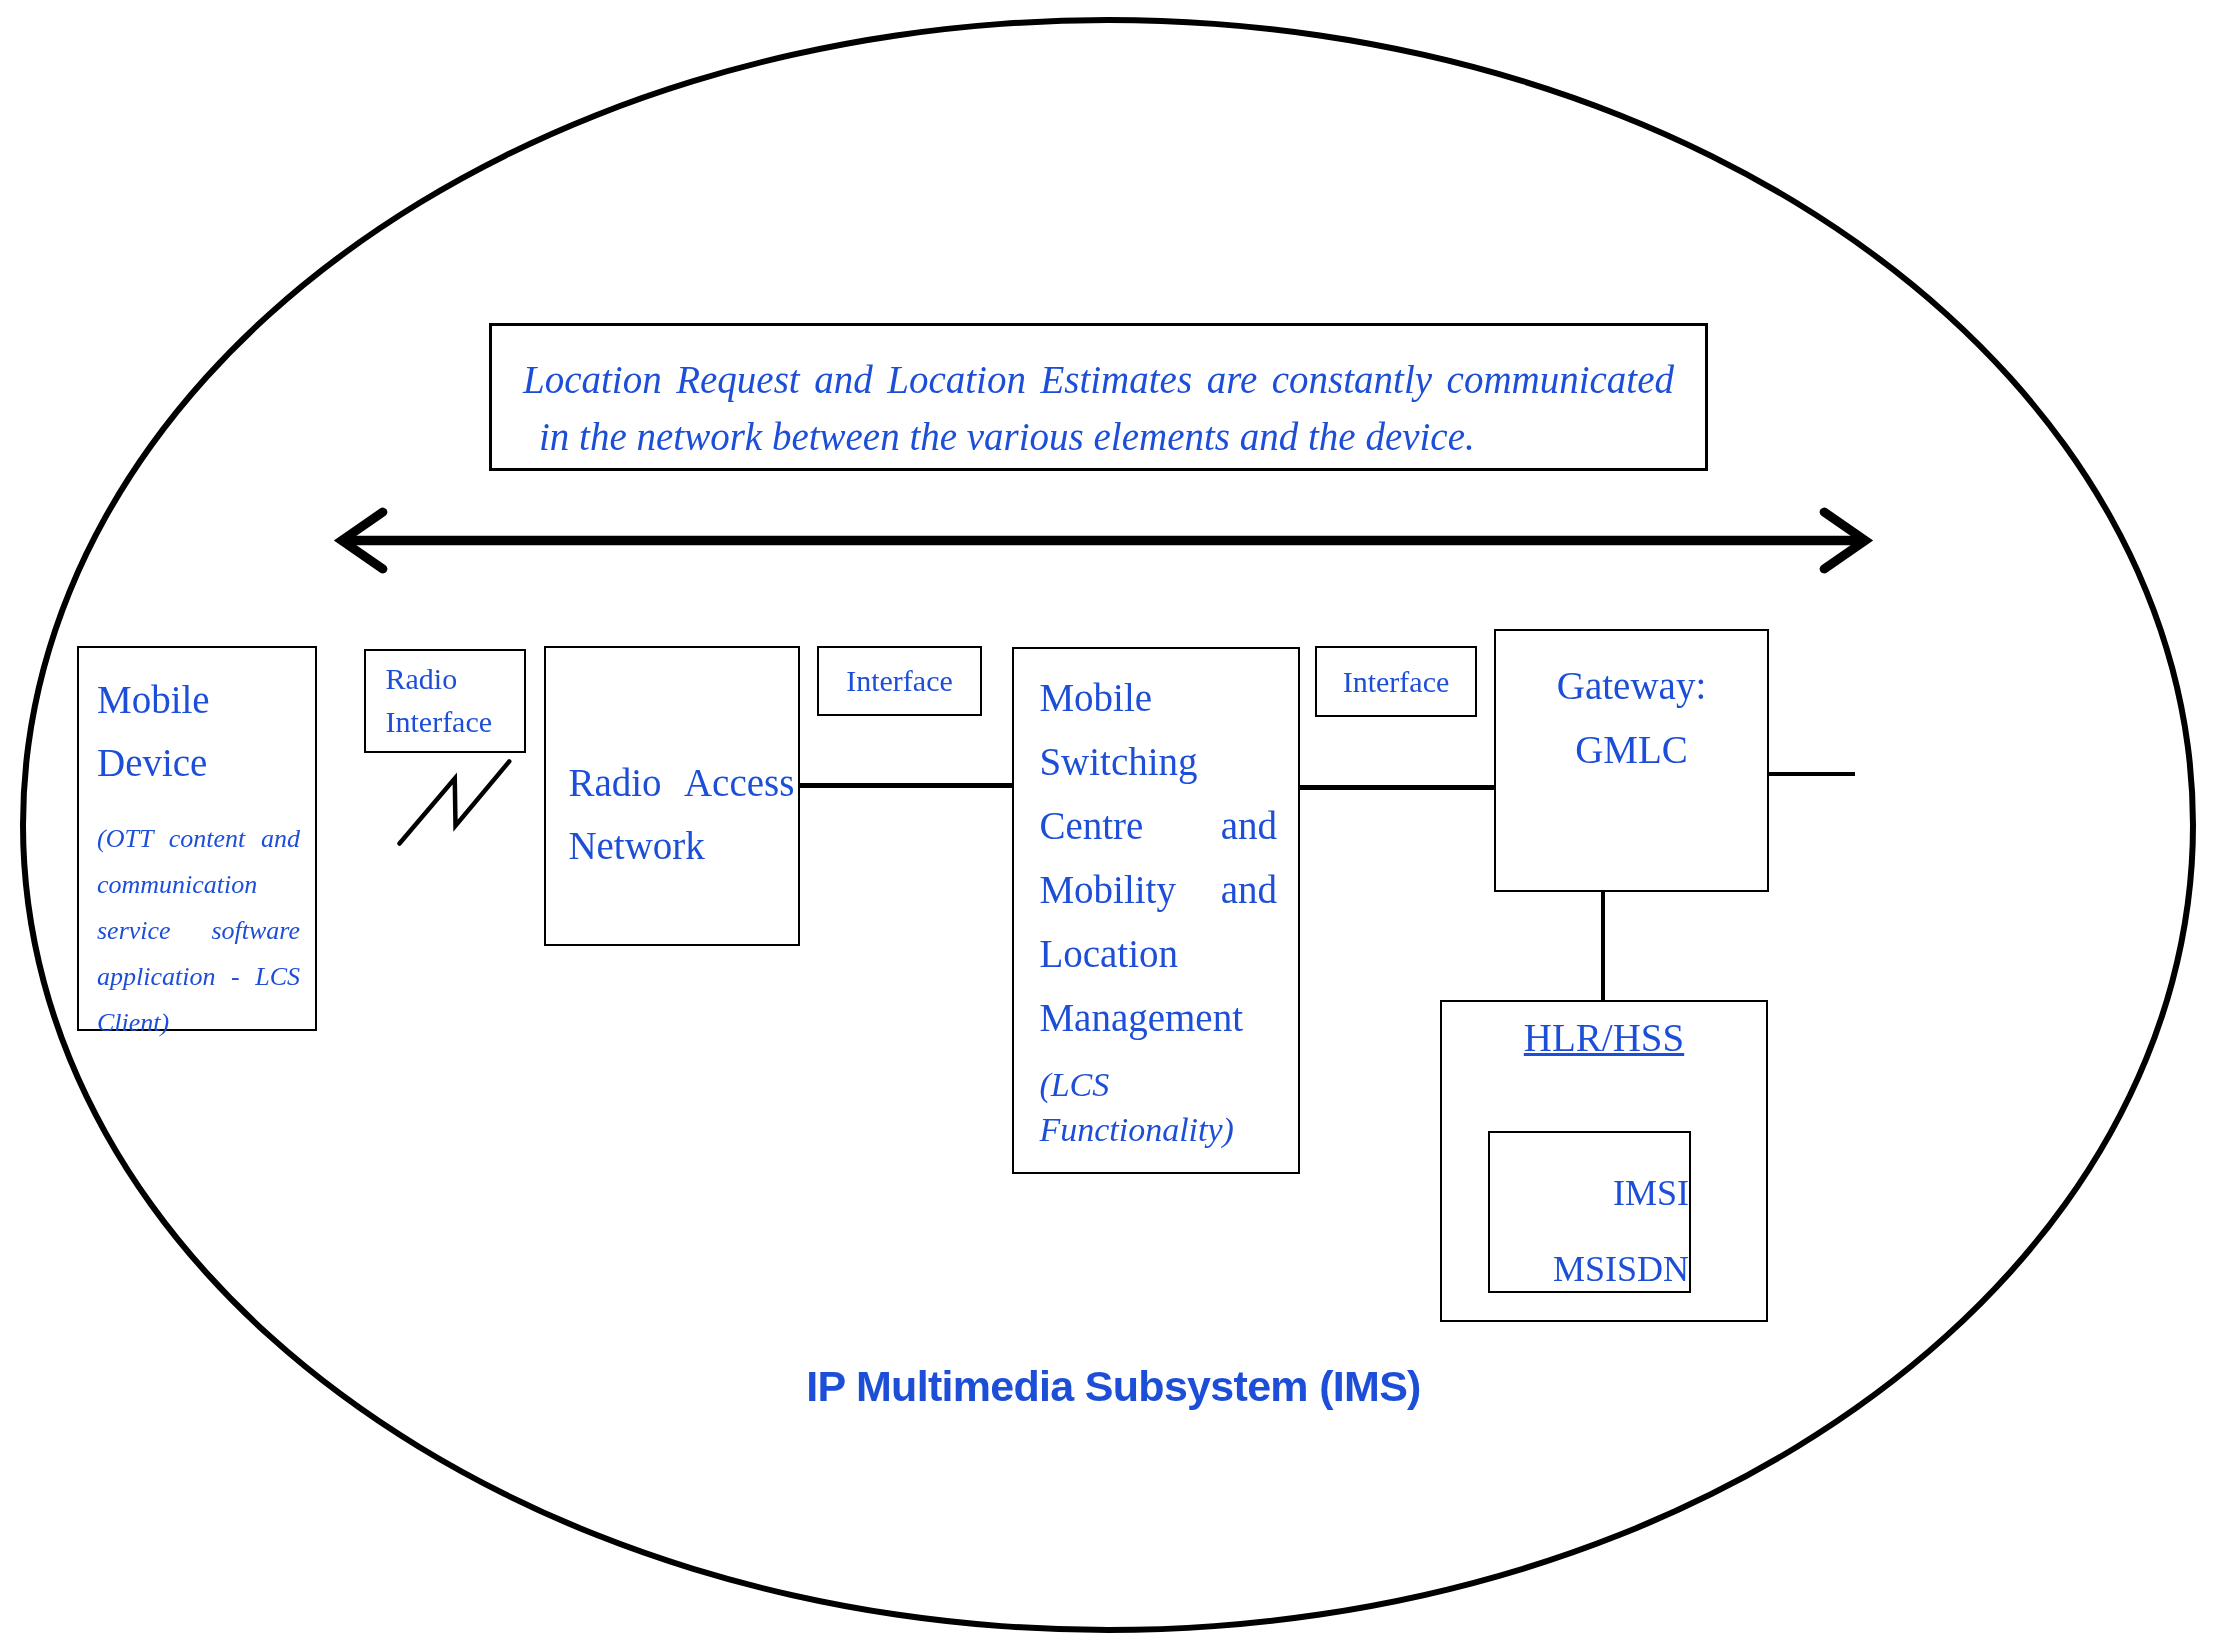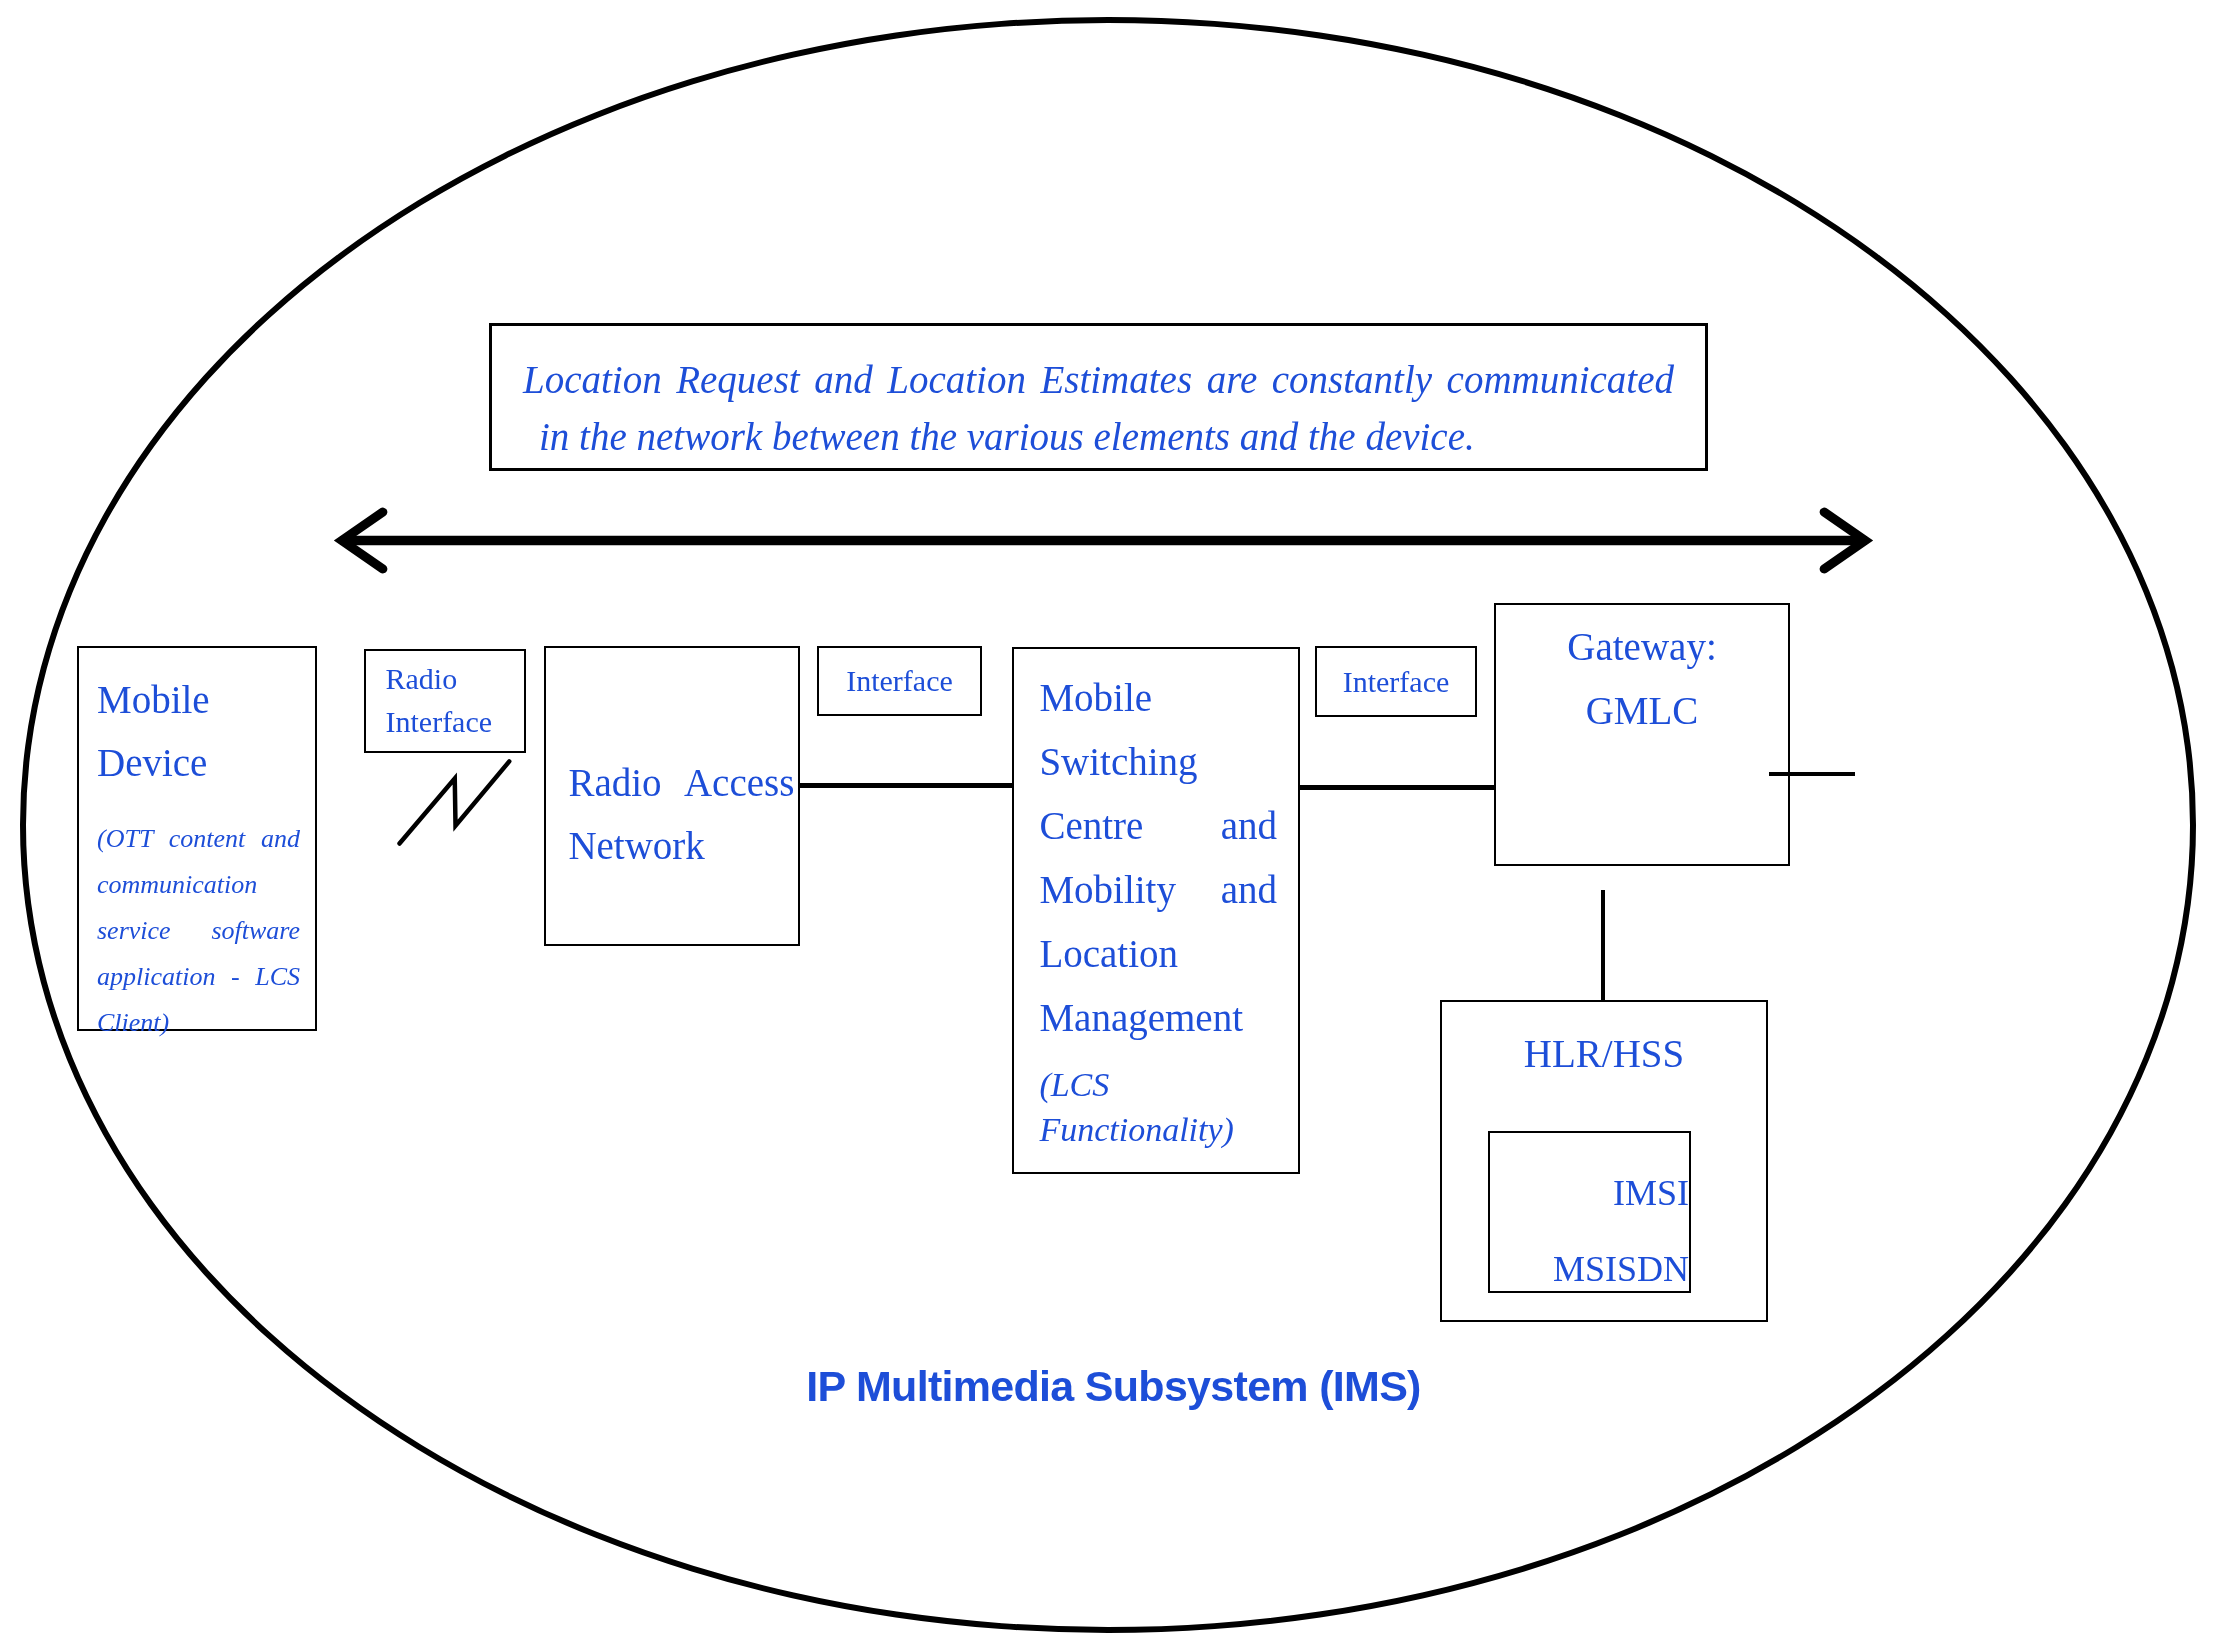--- a/index.html
+++ b/index.html
@@ -25,26 +25,26 @@
   #radio-interface-box{left:364px;top:649px;width:162px;height:104px;padding:6px 0 0 19.5px;font-size:30px;line-height:43px;}
   #lightning{left:382px;top:745px;width:150px;height:112px;}
   #ran-box{left:544px;top:646px;width:256px;height:300px;padding:103px 4.5px 0 22.4px;font-size:39px;line-height:63px;}
   #ran-box .wrapjustify{width:226px;text-align:justify;}
   .iface{display:flex;align-items:center;justify-content:center;font-size:30px;}
   #interface-box-1{left:817px;top:646px;width:165px;height:70px;}
   #interface-box-2{left:1315px;top:646px;width:162px;height:71px;}
   #msc-box{left:1012px;top:647px;width:288px;height:527px;padding:16.5px 21px 0 25.4px;font-size:39px;line-height:64px;}
   #msc-box .wrapjustify{text-align:justify;}
   #msc-box .sub{margin-top:12px;font-style:italic;font-size:34px;line-height:45px;}
-  #gateway-box{left:1494px;top:603px;width:296px;height:263px;padding-top:10px;text-align:center;font-size:39px;line-height:64px;}
+  #gateway-box{left:1494px;top:629px;width:275px;height:263px;padding-top:23px;text-align:center;font-size:39px;line-height:64px;}
   #external-lcs-ellipse{left:1853px;top:633px;width:275px;height:242px;border:2.2px solid #000;border-radius:50%;
     display:flex;flex-direction:column;align-items:center;justify-content:center;
     font-family:"Liberation Sans","DejaVu Sans",sans-serif;font-size:30px;line-height:41px;text-align:center;}
   #hlr-hss-box{left:1440px;top:1000px;width:328px;height:322px;}
-  #hlr-hss-box .hlr-label{margin-top:29px;text-align:center;font-size:39px;}
+  #hlr-hss-box .hlr-label{margin-top:13px;text-align:center;font-size:39px;text-decoration:underline;}
   #imsi-box{left:1488px;top:1131px;width:203px;height:162px;border:2.2px solid #000;
     text-align:right;font-size:36px;padding-top:22.4px;line-height:76px;}
   
   .connector{background:#000;}
   #connector-ran-msc{left:800px;top:783px;width:212px;height:4.5px;}
   #connector-msc-gateway{left:1300px;top:785px;width:195px;height:4.5px;}
   #connector-gateway-external{left:1769px;top:772px;width:86px;height:3.7px;}
   #connector-gateway-hlr{left:1601px;top:890px;width:3.7px;height:111px;}
   
   #ims-label{left:0;top:1362px;width:2227px;text-align:center;

